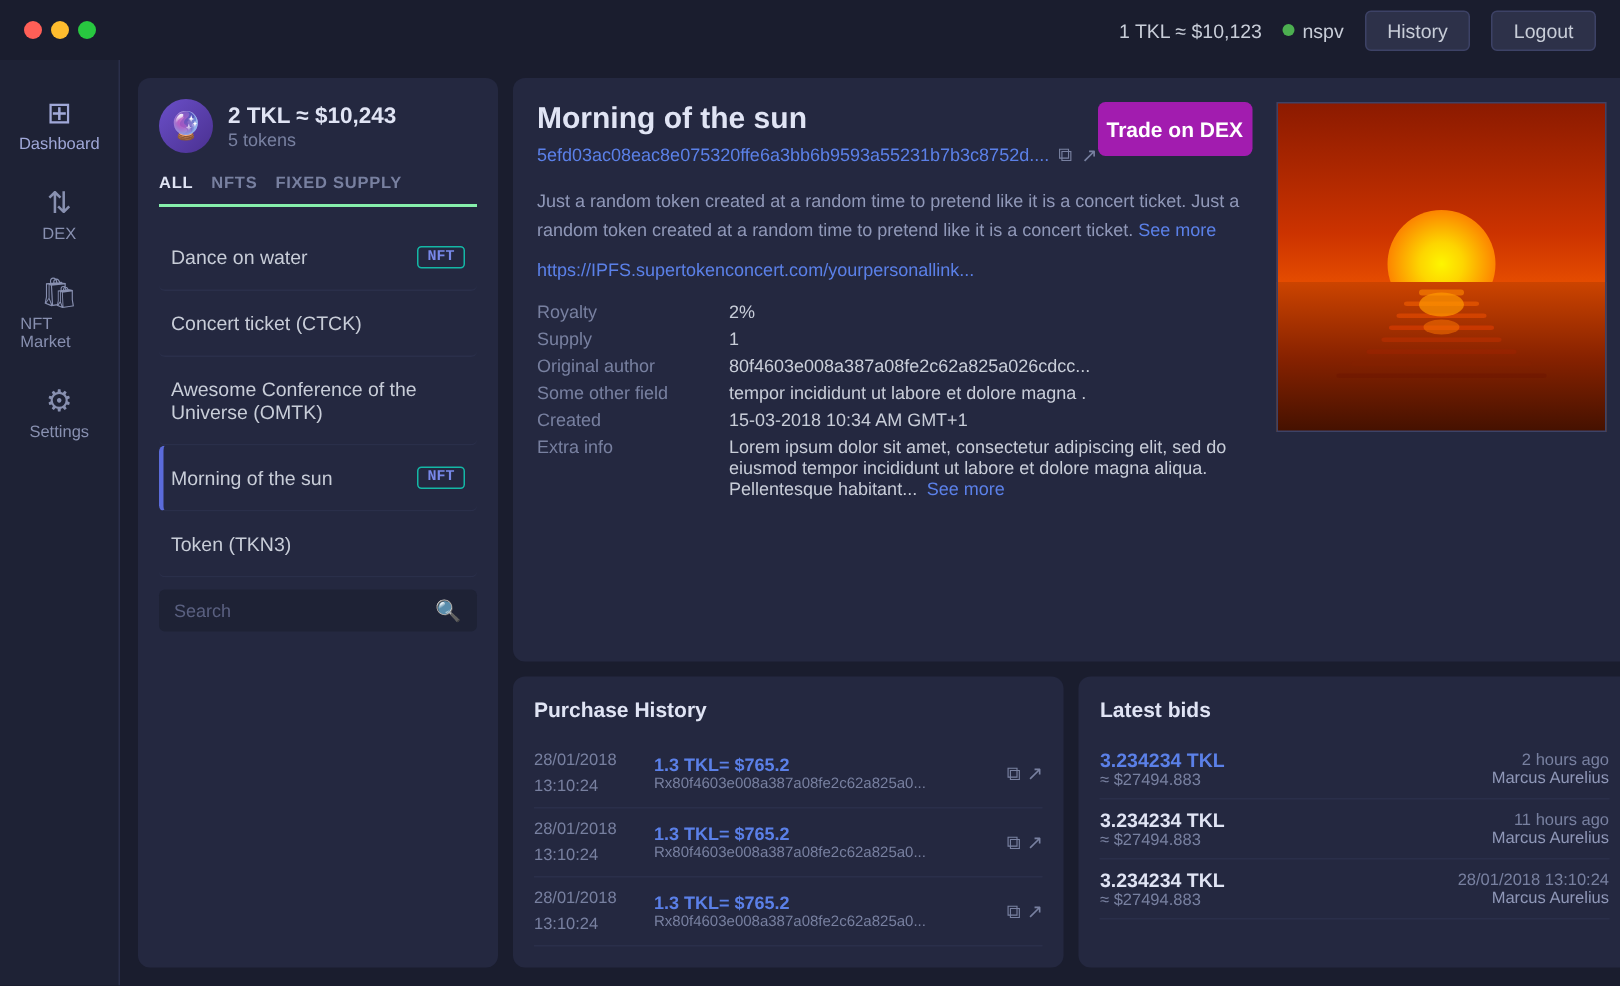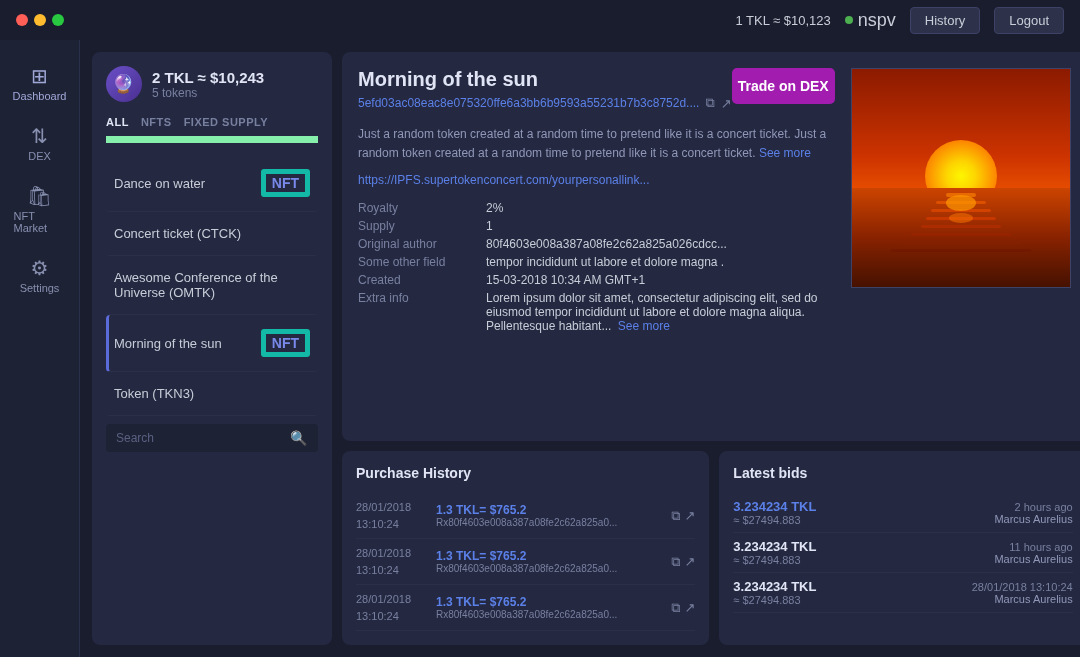--- a/index.html
+++ b/index.html
@@ -43,21 +43,21 @@
       gap: 14px;
     }
     .header-balance {
       color: #c8cdd8;
       font-size: 13px;
     }
     .header-status {
       display: flex;
       align-items: center;
       gap: 5px;
-      font-size: 18px;
+      font-size: 13px;
       justify-content: center;
     }
     .status-dot {
       width: 8px; height: 8px;
       border-radius: 50%;
       background: #4caf50;
     }
     .header-btn {
       background: #2d3149;
       border: 1px solid #3d4266;
@@ -147,21 +147,21 @@
     .wallet-tokens {
       font-size: 12px;
       color: #7880a0;
     }
 
     
     .filter-tabs {
       display: flex;
       gap: 12px;
       margin-bottom: 12px;
-      border-bottom: 7px solid #86efac;
+      border-bottom: 2px solid #86efac;
       padding-bottom: 8px;
     }
     .filter-tab {
       font-size: 11px;
       font-weight: 600;
       color: #7880a0;
       cursor: pointer;
       letter-spacing: 0.5px;
     }
     .filter-tab.active {
@@ -186,26 +186,27 @@
       border-left: 3px solid #5b6bda;
       padding-left: 5px;
     }
     .token-name {
       font-size: 13px;
       color: #c8cdd8;
       font-weight: 400;
     }
     .nft-badge {
       background: transparent;
-      border: 5px solid #14b8a6;
+      border: 1px solid #14b8a6;
       color: #7888e8;
-      font-size: 14px;
+      font-size: 10px;
       padding: 1px 6px;
       border-radius: 3px;
       font-weight: 600;
+      font-family: Liberation Mono, monospace;
     }
 
     
     .search-area {
       display: flex;
       align-items: center;
       background: #1e2235;
       border-radius: 4px;
       padding: 6px 10px;
       margin-top: 8px;

